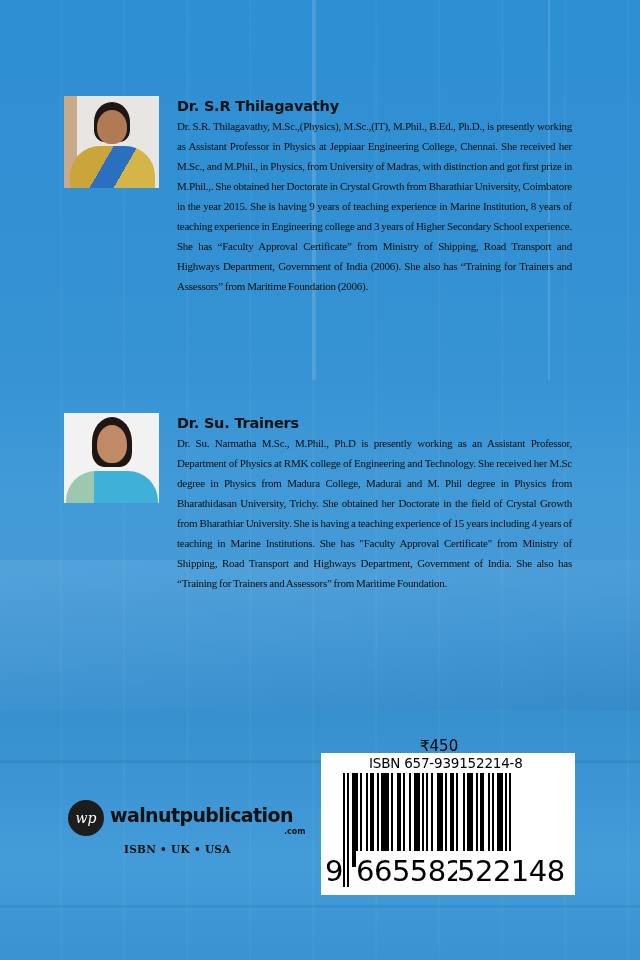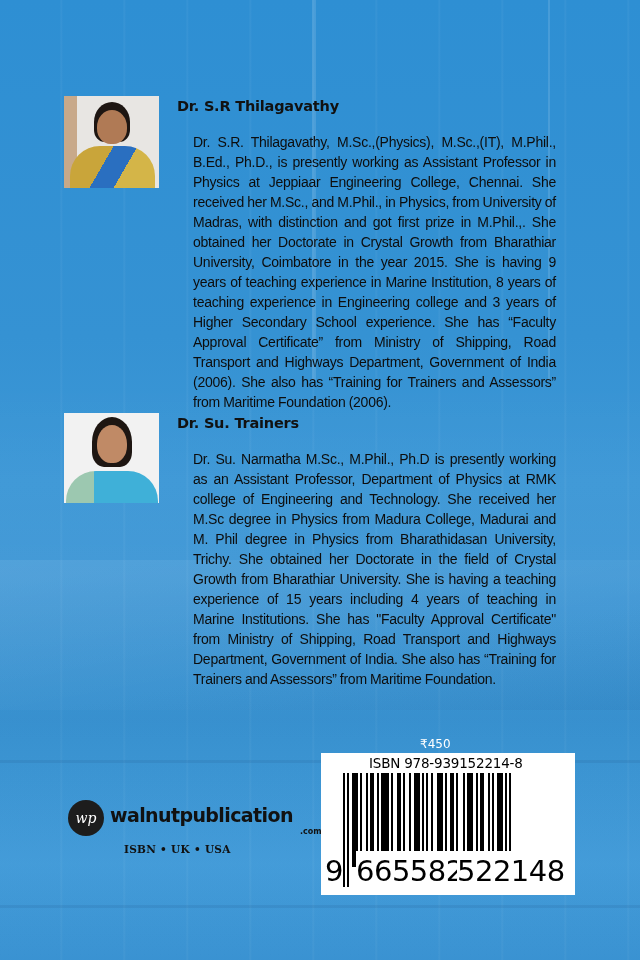--- a/index.html
+++ b/index.html
@@ -30,26 +30,26 @@
   .face { position: absolute; border-radius: 50% 50% 45% 45%; }
   .hair { position: absolute; border-radius: 50% 50% 30% 30%; background: #1e1612; }
   .sari { position: absolute; }
 
   .bio { position: absolute; left: 113px; top: 0; width: 395px; }
   .name {
     font-family: "DejaVu Sans", sans-serif; font-weight: bold;
     font-size: 14.5px; color: #111; margin: 0; line-height: 20px; letter-spacing: -0.2px;
   }
   .text {
-    font-family: Liberation Sans, sans-serif;
-    font-size: 14px; line-height: 20px; color: #0d0d0d;
-    text-align: justify; margin: 16px; letter-spacing: -0.25px; word-spacing: -0.5px;
+    font-family: Liberation Serif, serif;
+    font-size: 11px; line-height: 20px; color: #0d0d0d;
+    text-align: justify; margin: 0; letter-spacing: -0.25px; word-spacing: -0.5px;
   }
 
-  .price { position: absolute; left: 420px; top: 737px; font-size: 12px; color: #ffffff; font-family: "DejaVu Sans", sans-serif; }
+  .price { position: absolute; left: 420px; top: 737px; font-size: 15px; color: #000000; font-family: "DejaVu Sans", sans-serif; }
   .isbn-box {
     position: absolute; left: 321px; top: 753px; width: 254px; height: 142px; background: #fff;
   }
   .isbn-label {
     position: absolute; left: 48px; top: 2px; font-size: 13.5px; color: #000;
     font-family: "DejaVu Sans", sans-serif; letter-spacing: -0.2px;
   }
   .bars { position: absolute; left: 22px; top: 20px; width: 222px; height: 114px; display: flex; align-items: flex-start; }
   .bar { background: #000; height: 94px; }
   .bar.guard { height: 114px; }
@@ -64,21 +64,21 @@
     position: absolute; left: 0; top: 0; width: 36px; height: 36px; border-radius: 50%;
     background: #1d1d1d; color: #fff; font-family: "DejaVu Serif", serif; font-style: italic;
     font-size: 14px; line-height: 36px; text-align: center;
   }
   .logo-name {
     position: absolute; left: 42px; top: 4px; font-family: "DejaVu Sans", sans-serif;
     font-weight: bold; font-size: 19px; color: #111; letter-spacing: -0.6px; white-space: nowrap;
   }
   .logo-dotcom {
     position: absolute; left: 216px; top: 27px; font-size: 8px; color: #111;
-    font-family: "DejaVu Sans", sans-serif; font-weight: bold; margin-left: 16px;
+    font-family: "DejaVu Sans", sans-serif; font-weight: bold;
   }
   .logo-regions {
     position: absolute; left: 56px; top: 43px; font-size: 10.5px; color: #111; font-weight: bold;
     font-family: "DejaVu Serif", serif; white-space: nowrap; letter-spacing: 0.3px;
   }
 </style>
 </head>
 <body>
 
 <div class="bg"></div>
@@ -114,21 +114,21 @@
 
 <div class="logo">
   <div class="logo-mark">wp</div>
   <div class="logo-name">walnutpublication</div>
   <div class="logo-dotcom">.com</div>
   <div class="logo-regions">ISBN  •  UK  •  USA</div>
 </div>
 
 <div class="price">₹450</div>
 <div class="isbn-box">
-  <div class="isbn-label">ISBN 978-939152214-8</div>
+  <div class="isbn-label">ISBN 657-939152214-8</div>
   <div class="bars">
     <div class="bar guard" style="width:2px"></div>
       <div class="gap" style="width:2px"></div>
     <div class="bar guard" style="width:2px"></div>
       <div class="gap" style="width:3px"></div>
     <div class="bar" style="width:6px"></div>
       <div class="gap" style="width:2px"></div>
     <div class="bar" style="width:2px"></div>
       <div class="gap" style="width:4px"></div>
     <div class="bar" style="width:2px"></div>

